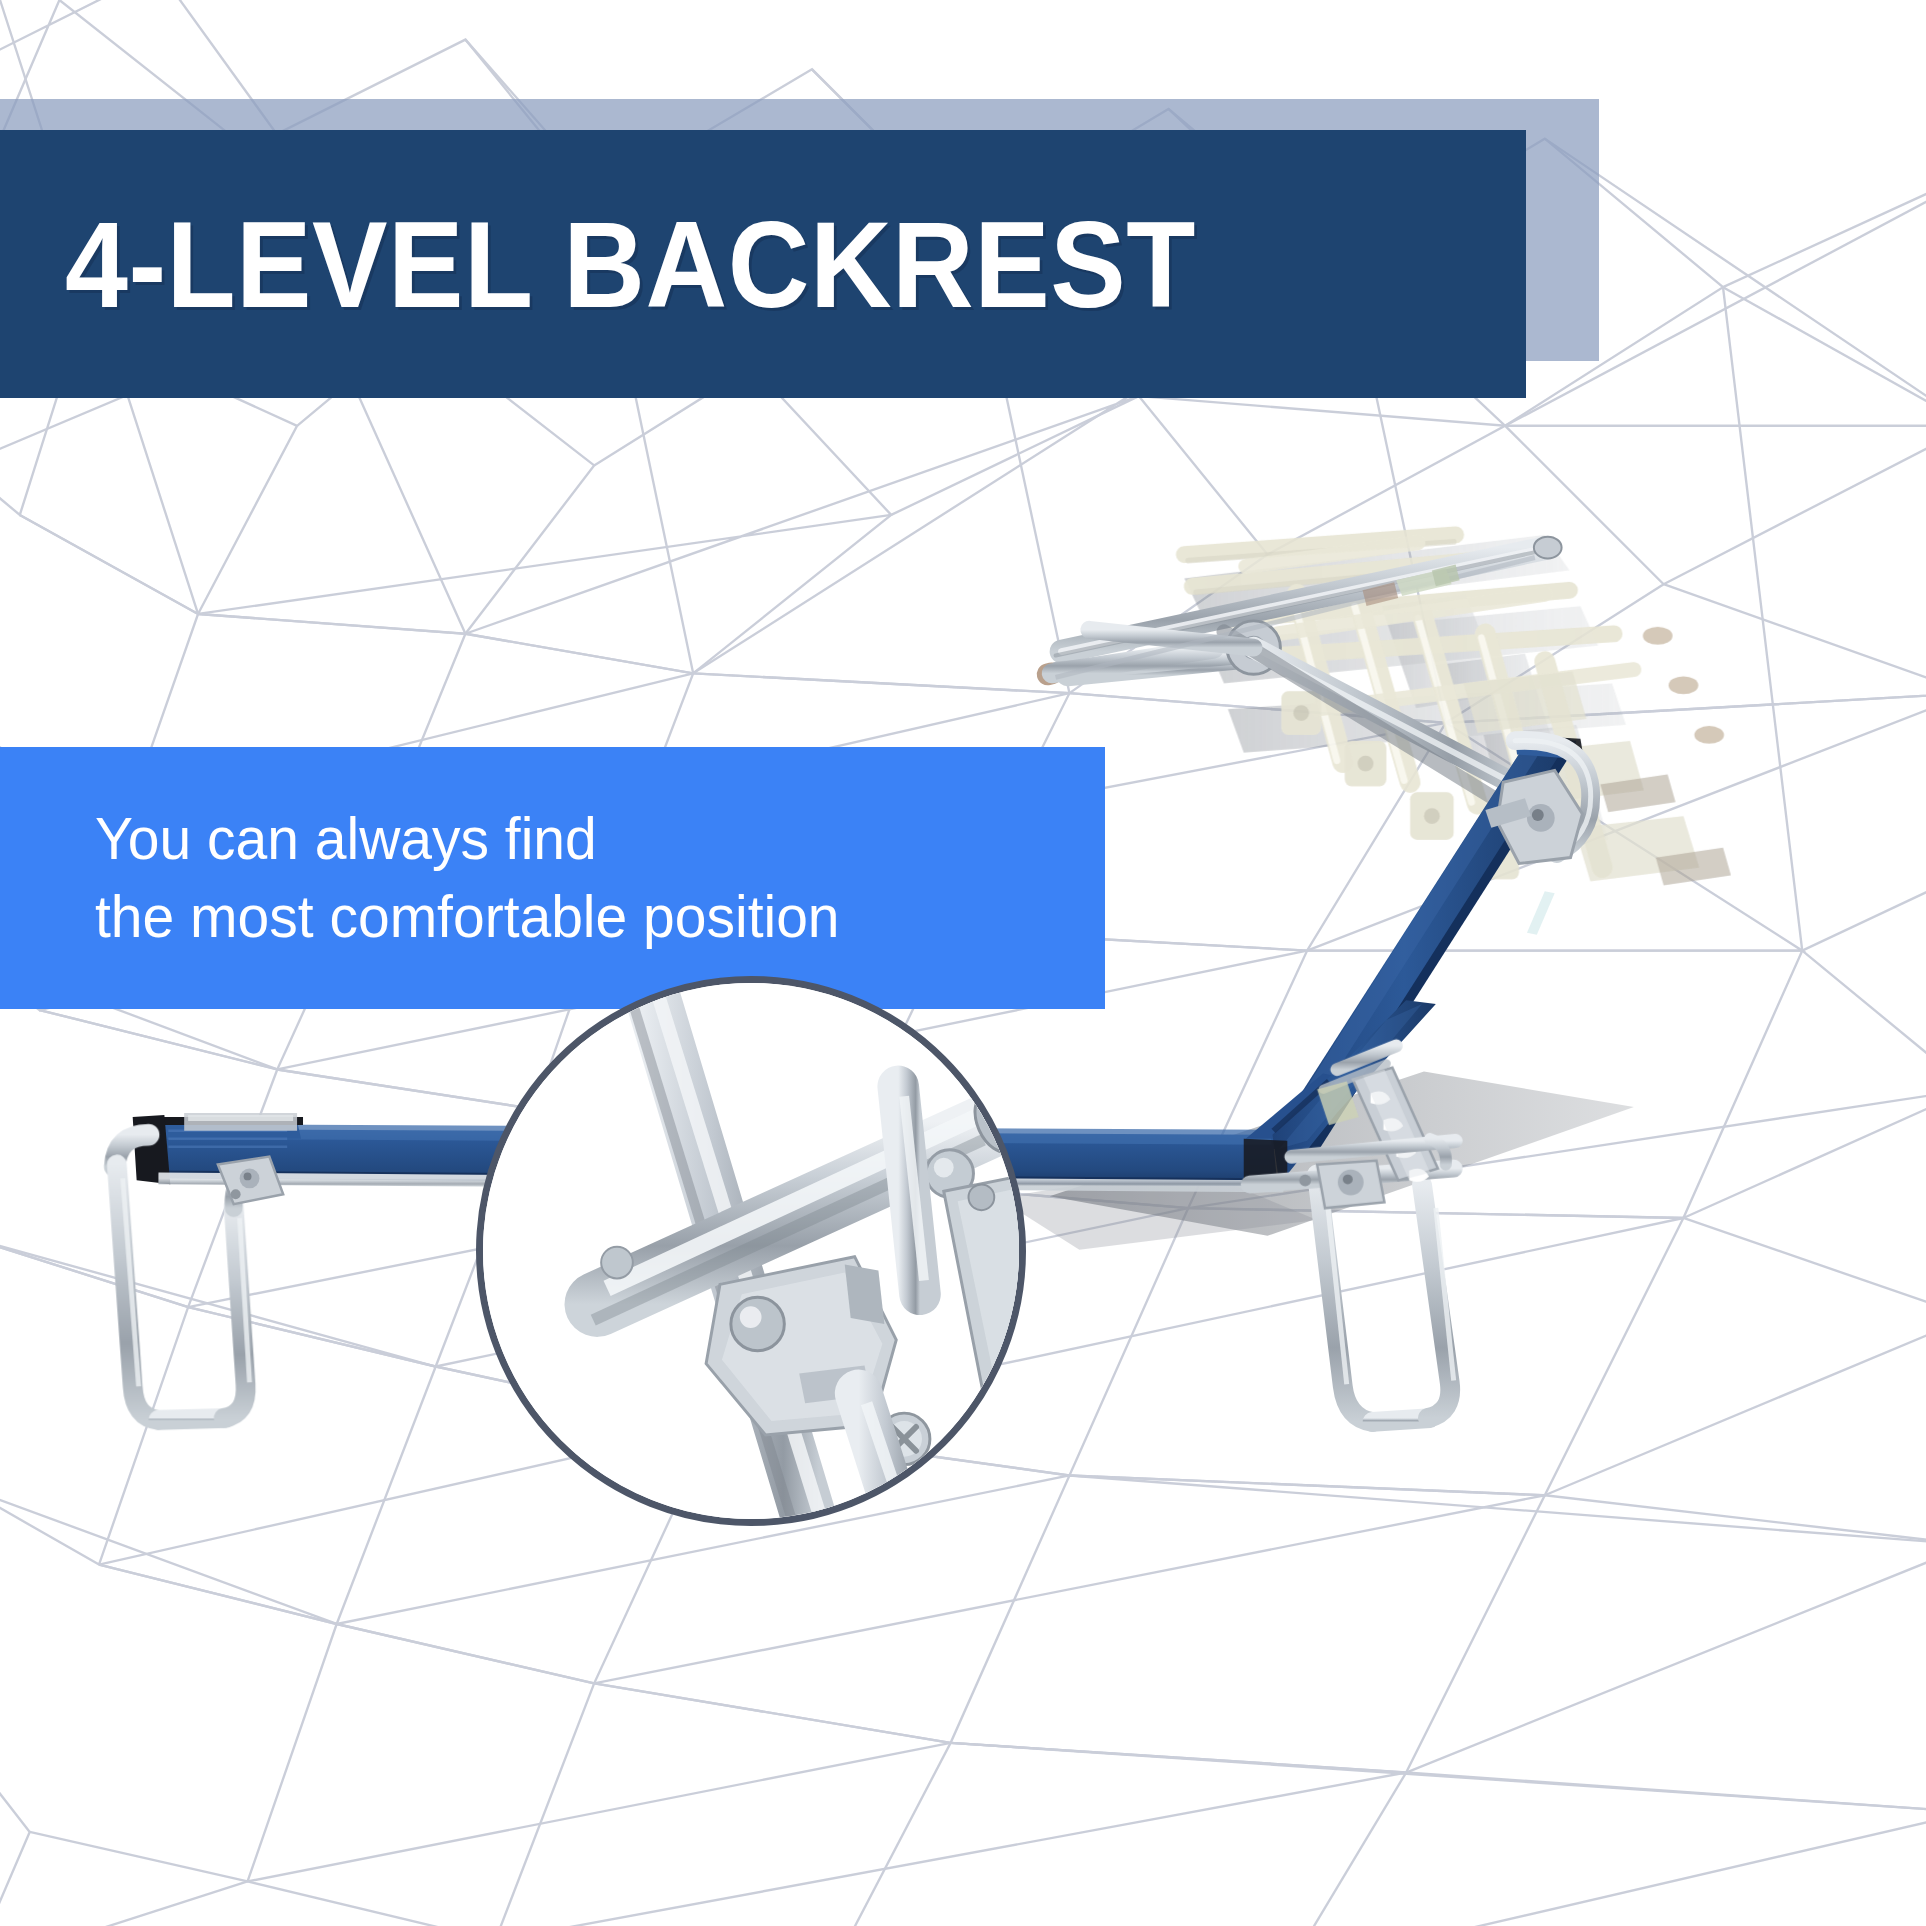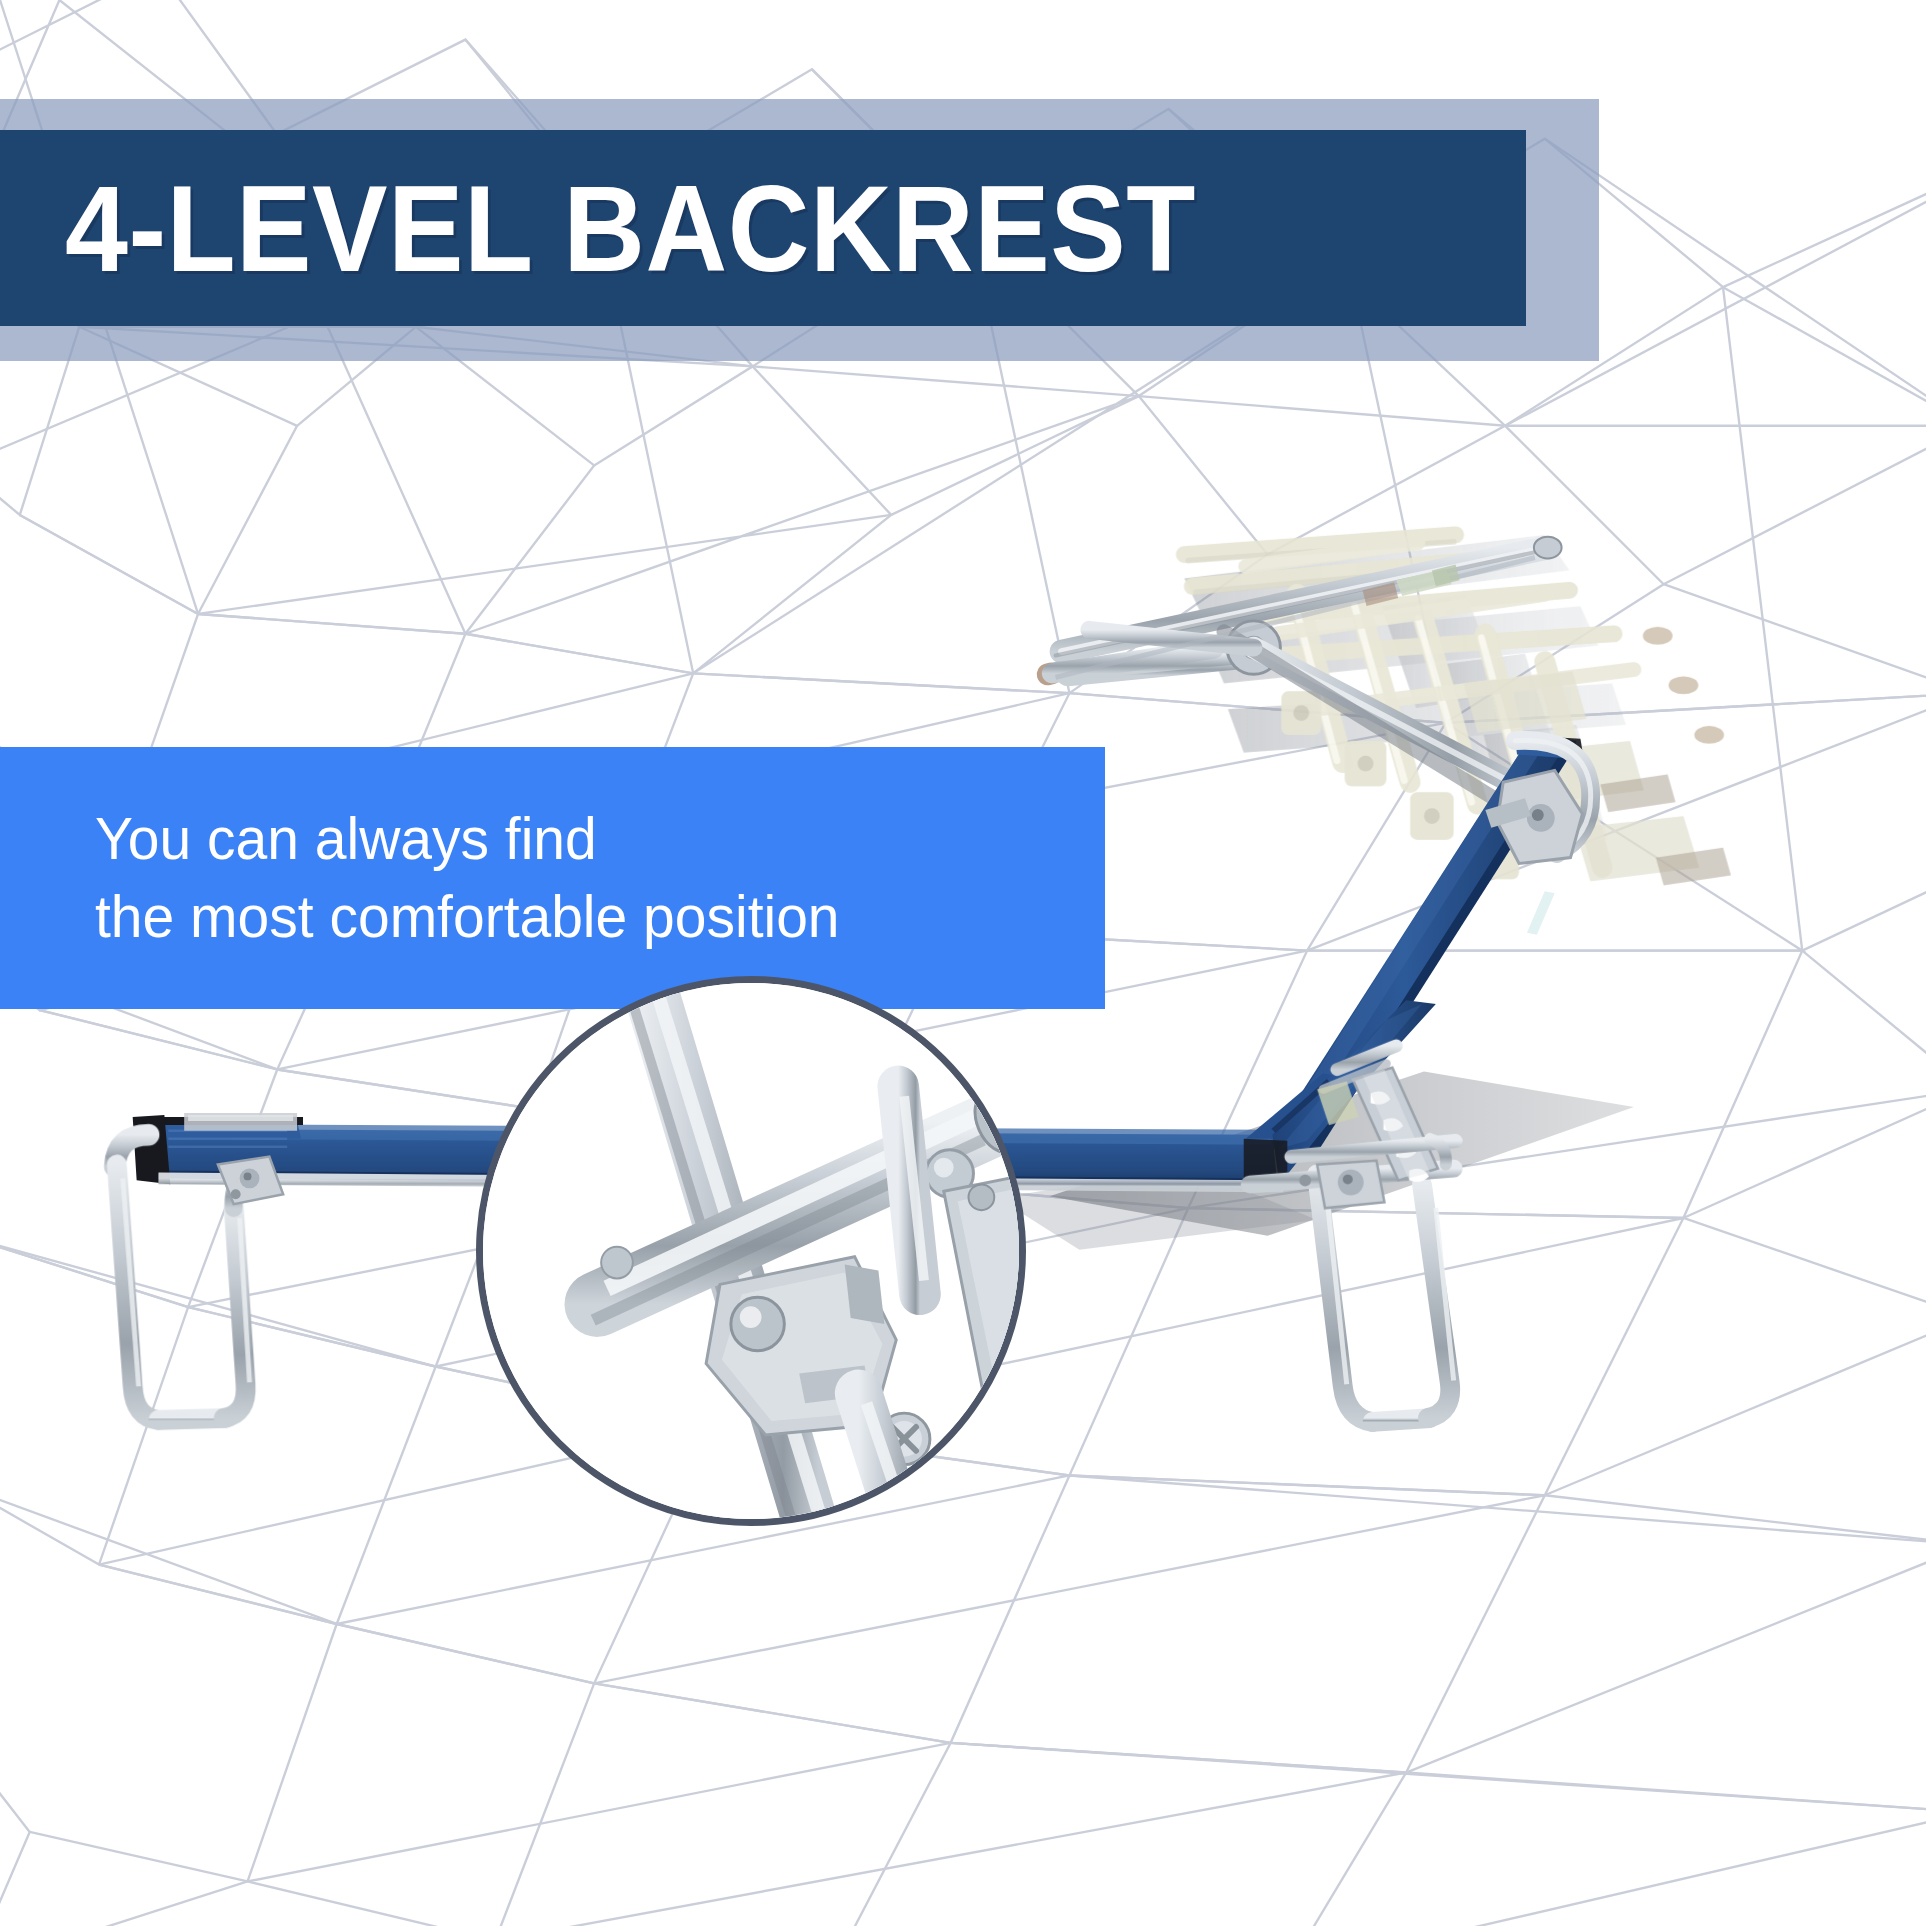--- a/index.html
+++ b/index.html
@@ -13,21 +13,21 @@
 
   
   #bg-poly{position:absolute;inset:0;width:100%;height:100%;}
 
   
   .title-shadow-band{
     position:absolute;left:0;top:99px;width:1599px;height:262px;
     background:#8a9dbe;opacity:.72;
   }
   .title-banner{
-    position:absolute;left:0;top:130px;width:1526px;height:196px;
+    position:absolute;left:0;top:130px;width:1526px;height:268px;
     background:#1e4470;
     display:flex;align-items:center;
   }
   .title-text{
     color:#ffffff;
     font-size:123px;
     font-weight:700;
     letter-spacing:0.5px;
     margin-left:65px;
     line-height:1;

